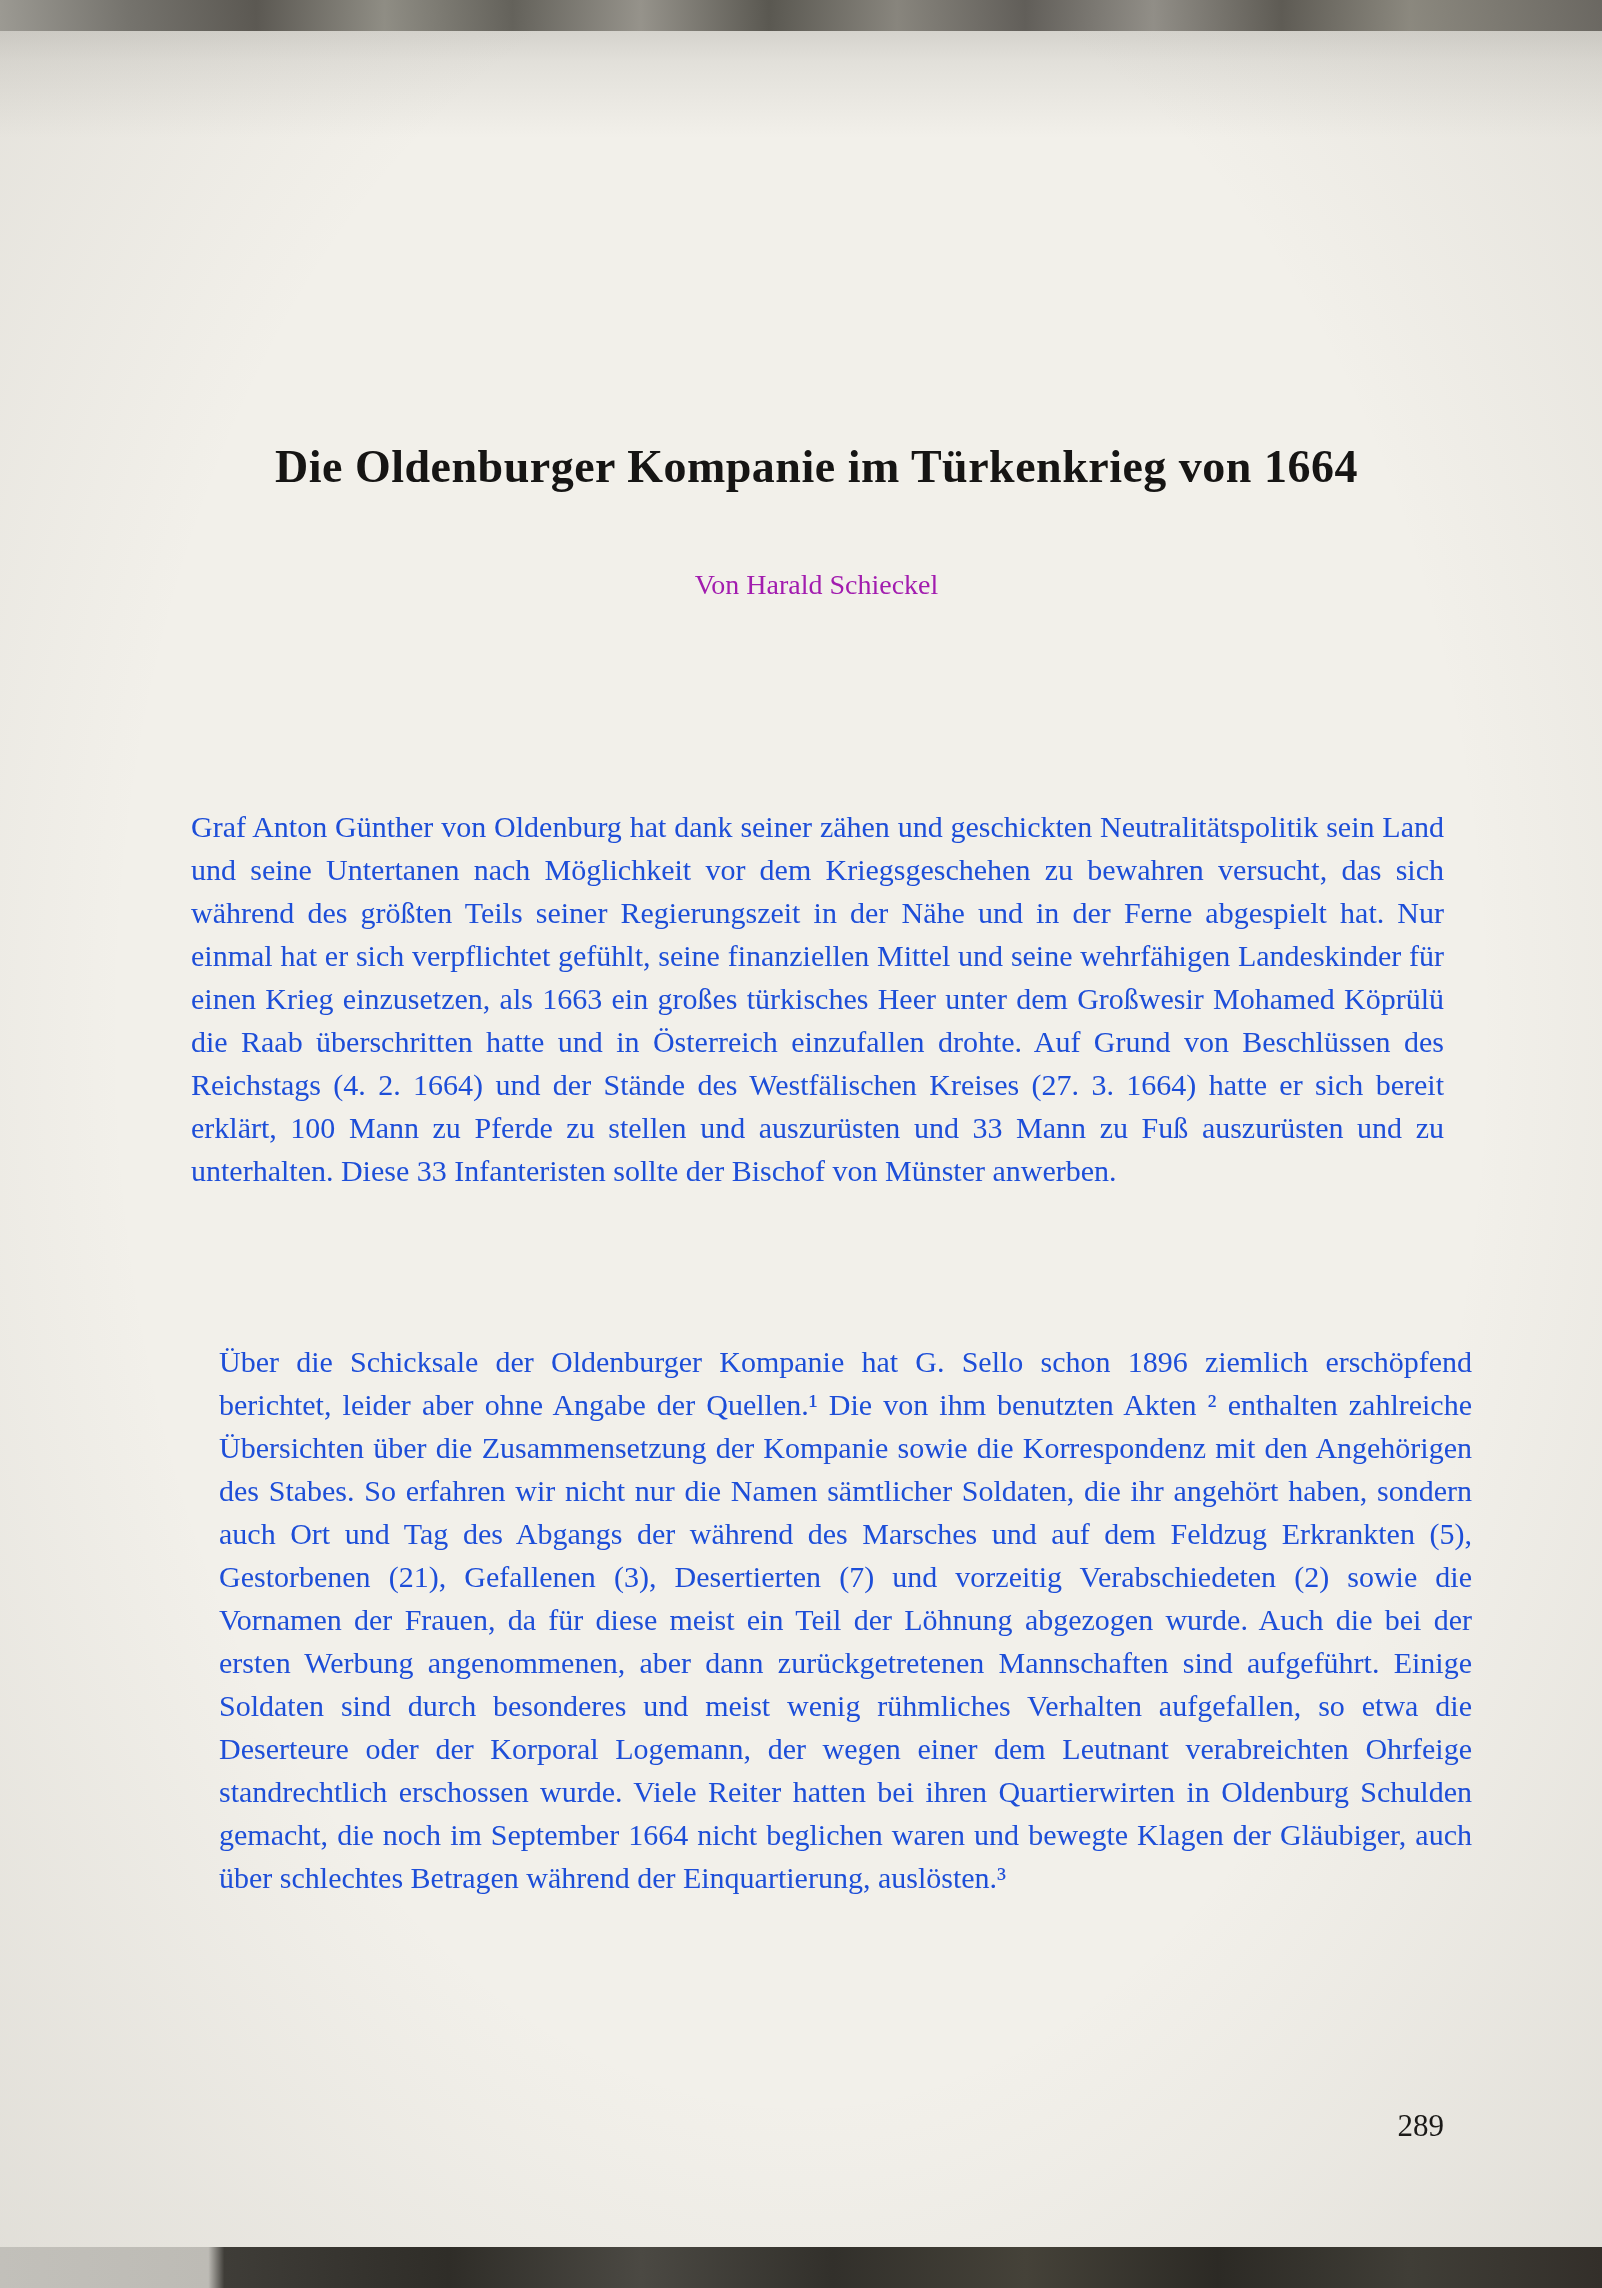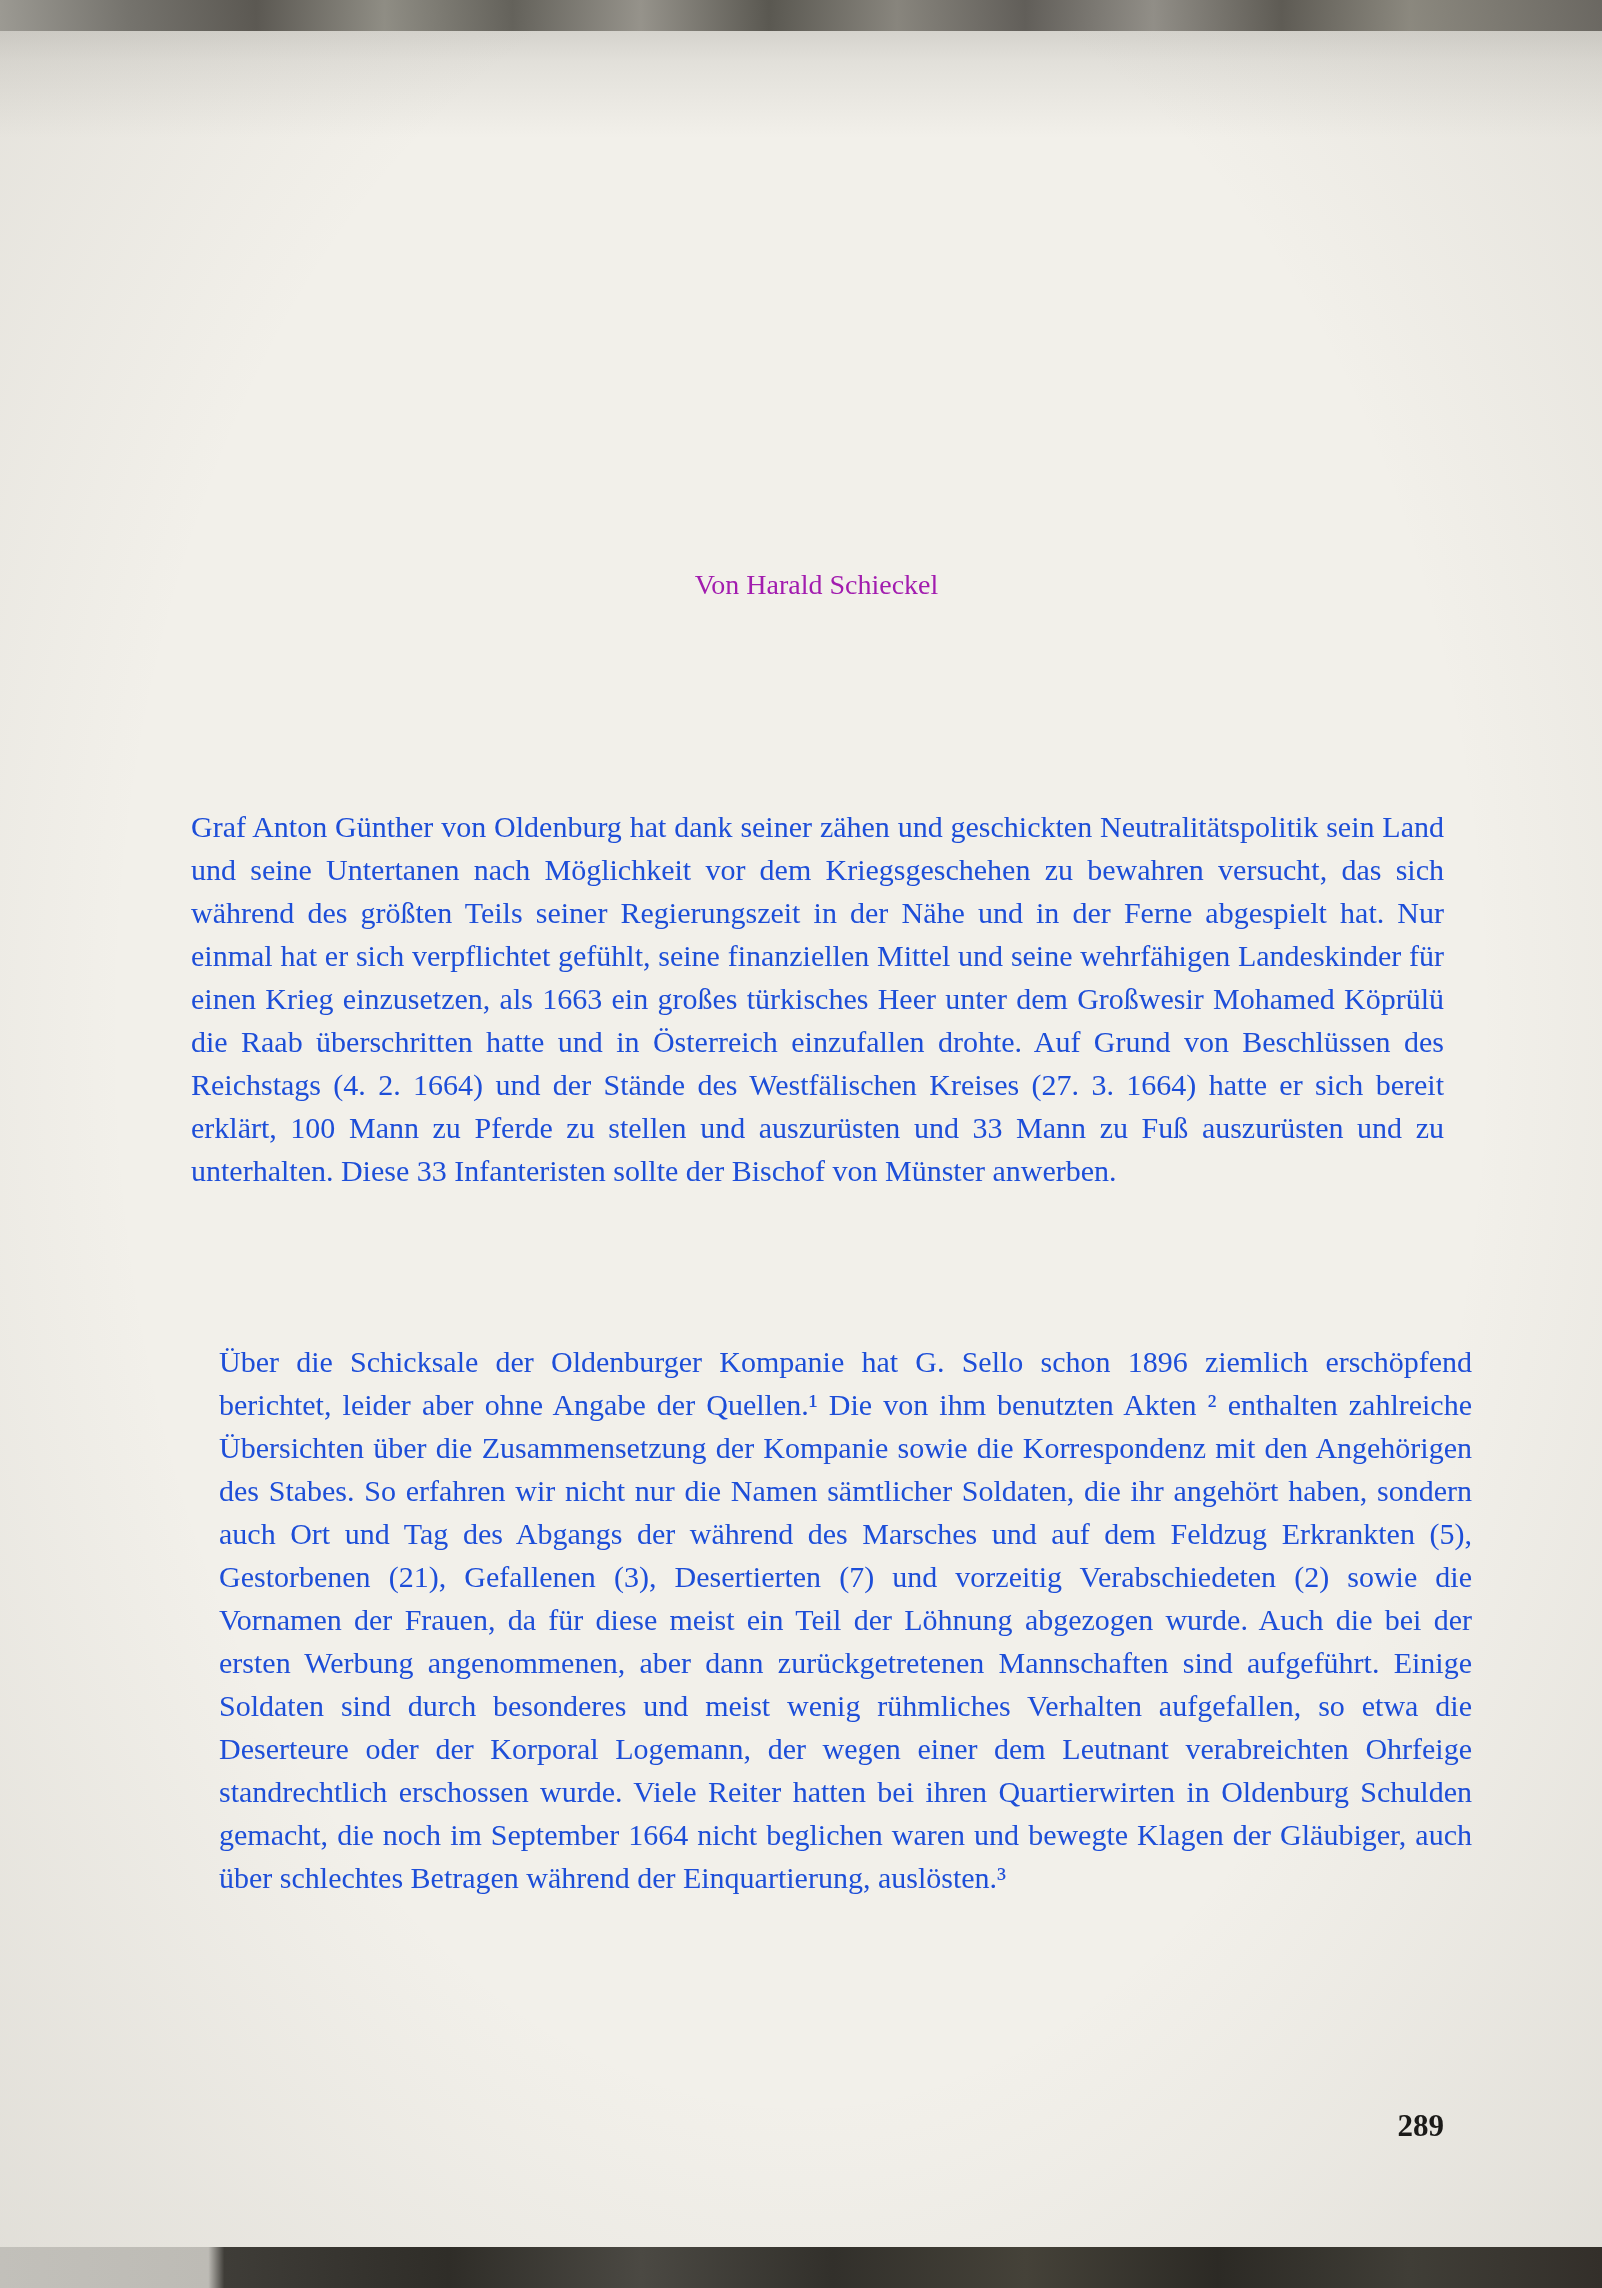--- a/index.html
+++ b/index.html
@@ -83,34 +83,35 @@
   }
   .para-1 { top: 805px; }
   .para-2 { top: 1340px; margin-left: 28px; }
   .page-number {
     position: absolute;
     top: 2108px;
     left: 191px;
     width: 1253px;
     text-align: right;
     font-size: 31px;
-    font-weight: bold;
+    font-weight: normal;
     color: #1b1a18;
   }
 </style>
 </head>
 <body>
 
 <div id="screen">
 
   <div class="top-shade"></div>
   <div class="vignette"></div>
 
   <div class="scan-band-top"></div>
 
+  <h1 class="title">Die Oldenburger Kompanie im Türkenkrieg von 1664</h1>
 
   <div class="byline">Von Harald Schieckel</div>
 
   <p class="body-text para-1">Graf Anton Günther von Oldenburg hat dank seiner zähen und geschickten Neutralitätspolitik sein Land und seine Untertanen nach Möglichkeit vor dem Kriegsgeschehen zu bewahren versucht, das sich während des größten Teils seiner Regierungszeit in der Nähe und in der Ferne abgespielt hat. Nur einmal hat er sich verpflichtet gefühlt, seine finanziellen Mittel und seine wehrfähigen Landeskinder für einen Krieg einzusetzen, als 1663 ein großes türkisches Heer unter dem Großwesir Mohamed Köprülü die Raab überschritten hatte und in Österreich einzufallen drohte. Auf Grund von Beschlüssen des Reichstags (4. 2. 1664) und der Stände des Westfälischen Kreises (27. 3. 1664) hatte er sich bereit erklärt, 100 Mann zu Pferde zu stellen und auszurüsten und 33 Mann zu Fuß auszurüsten und zu unterhalten. Diese 33 Infanteristen sollte der Bischof von Münster anwerben.</p>
 
   <p class="body-text para-2">Über die Schicksale der Oldenburger Kompanie hat G. Sello schon 1896 ziemlich erschöpfend berichtet, leider aber ohne Angabe der Quellen.¹ Die von ihm benutzten Akten ² enthalten zahlreiche Übersichten über die Zusammensetzung der Kompanie sowie die Korrespondenz mit den Angehörigen des Stabes. So erfahren wir nicht nur die Namen sämtlicher Soldaten, die ihr angehört haben, sondern auch Ort und Tag des Abgangs der während des Marsches und auf dem Feldzug Erkrankten (5), Gestorbenen (21), Gefallenen (3), Desertierten (7) und vorzeitig Verabschiedeten (2) sowie die Vornamen der Frauen, da für diese meist ein Teil der Löhnung abgezogen wurde. Auch die bei der ersten Werbung angenommenen, aber dann zurückgetretenen Mannschaften sind aufgeführt. Einige Soldaten sind durch besonderes und meist wenig rühmliches Verhalten aufgefallen, so etwa die Deserteure oder der Korporal Logemann, der wegen einer dem Leutnant verabreichten Ohrfeige standrechtlich erschossen wurde. Viele Reiter hatten bei ihren Quartierwirten in Oldenburg Schulden gemacht, die noch im September 1664 nicht beglichen waren und bewegte Klagen der Gläubiger, auch über schlechtes Betragen während der Einquartierung, auslösten.³</p>
 
   <div class="page-number">289</div>
 
   <div class="scan-band-bottom"></div>

